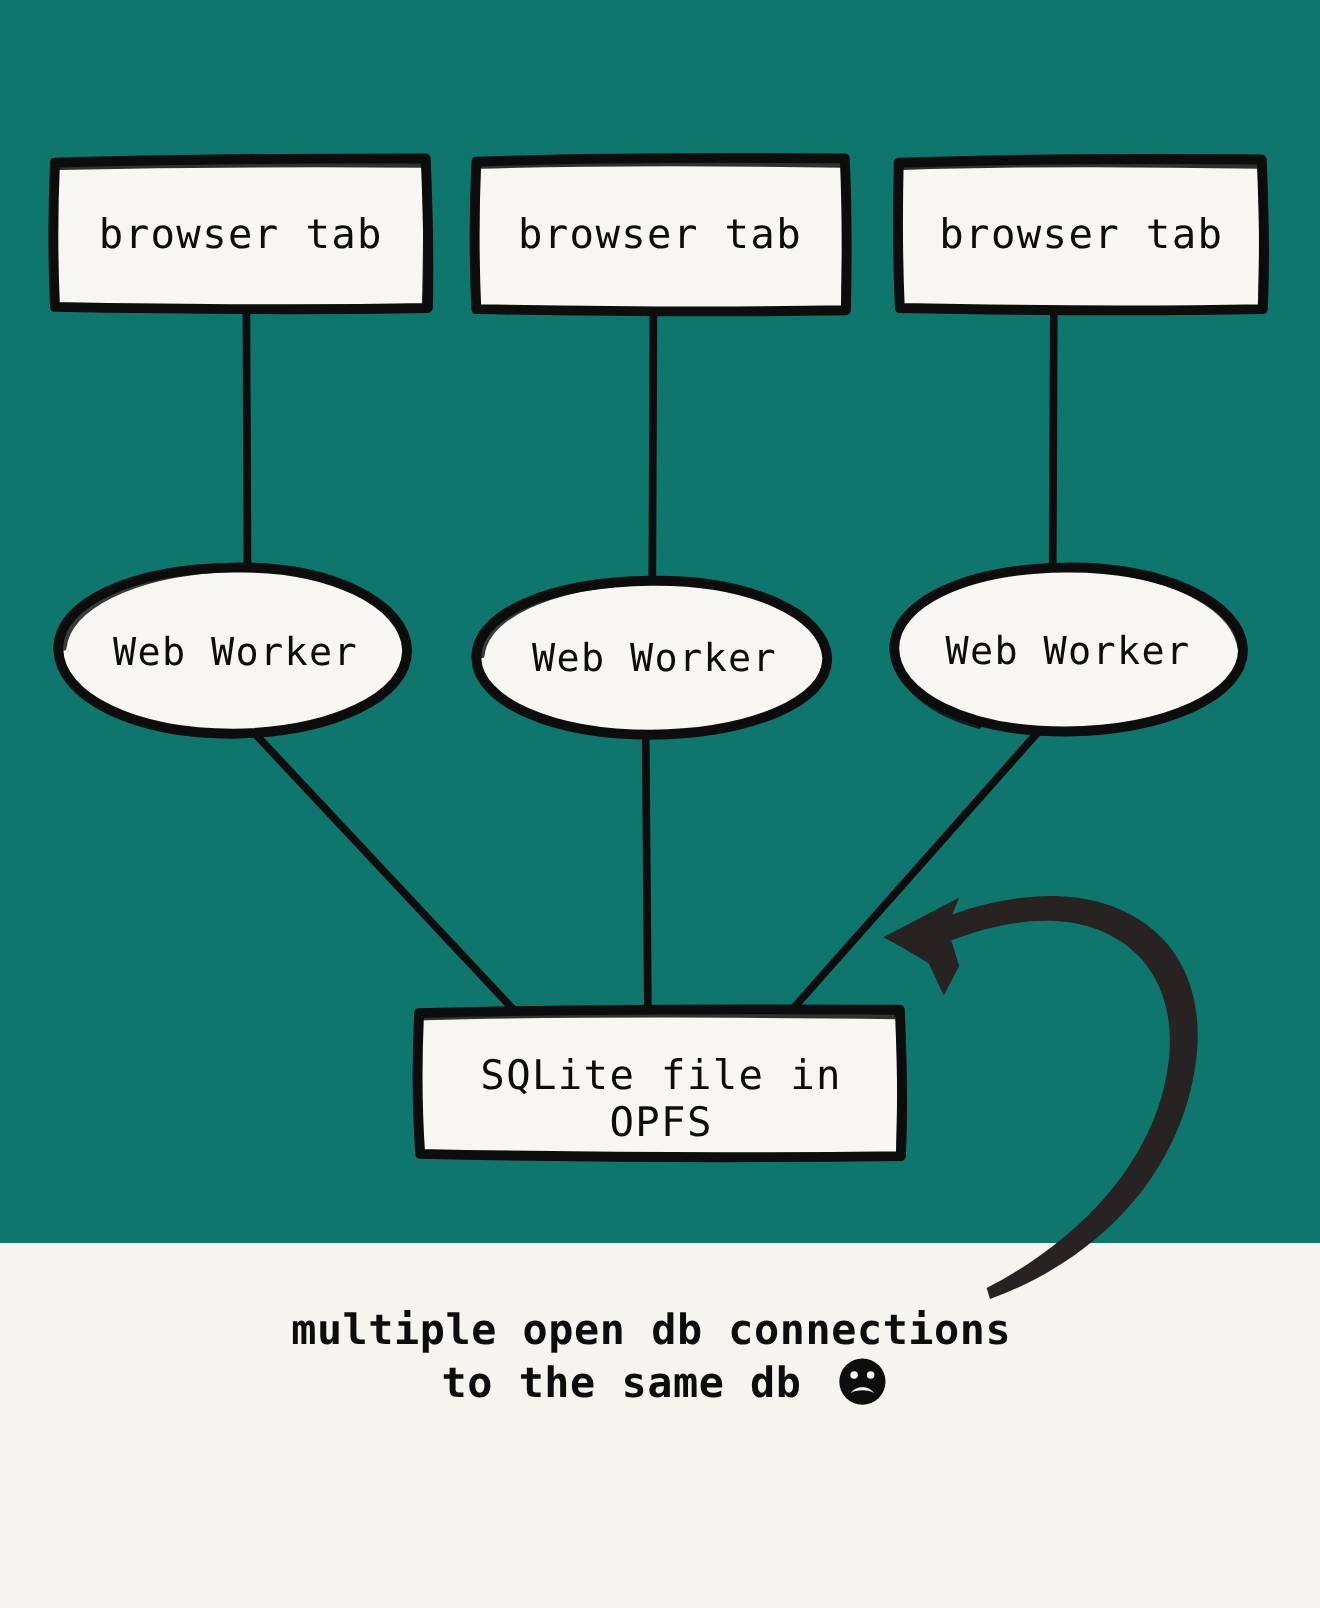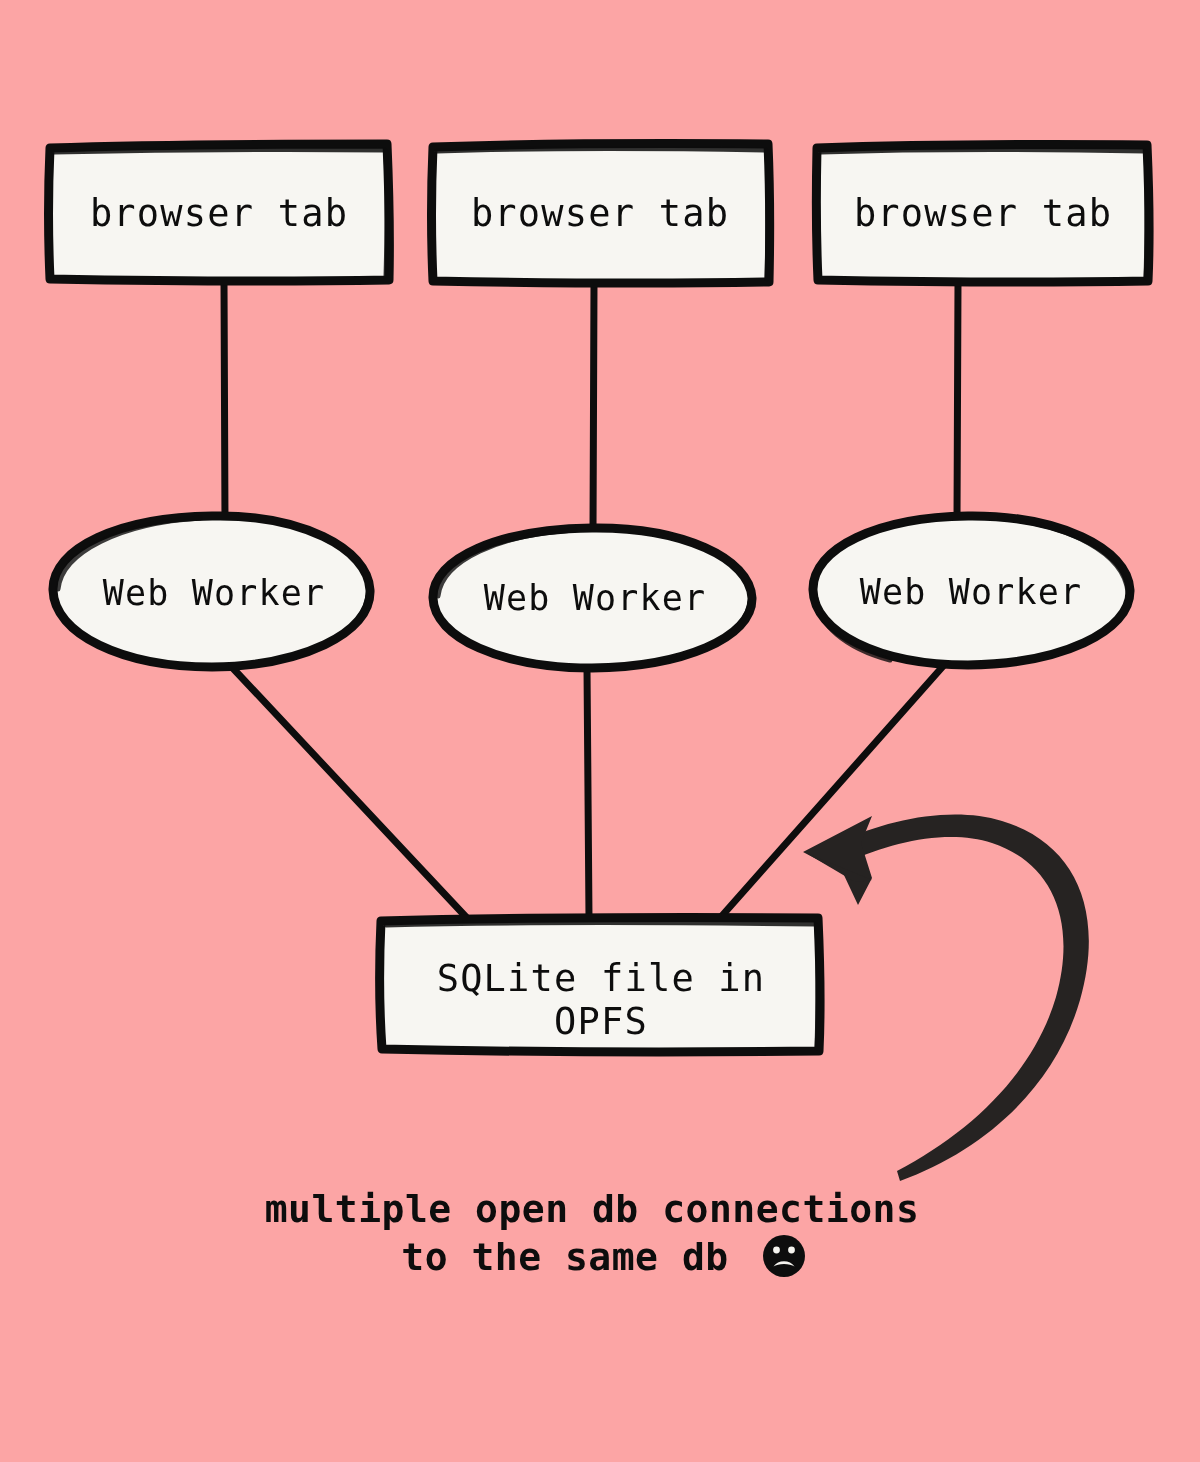--- a/index.html
+++ b/index.html
@@ -9,22 +9,22 @@
   }
   body {
     width: 1200px;
     height: 1462px;
     font-family: "DejaVu Sans Mono", "Liberation Mono", monospace;
     overflow: hidden;
   }
   #diagram-root {
     position: relative;
     width: 1200px;
-    height: 1462px;
-    background: #fca5a5;
+    height: 1130px;
+    background: #0f766e;
   }
   svg.canvas {
     position: absolute;
     top: 0;
     left: 0;
     width: 1200px;
     height: 1462px;
   }
   .node-label {
     font-family: "DejaVu Sans Mono", "Liberation Mono", monospace;

